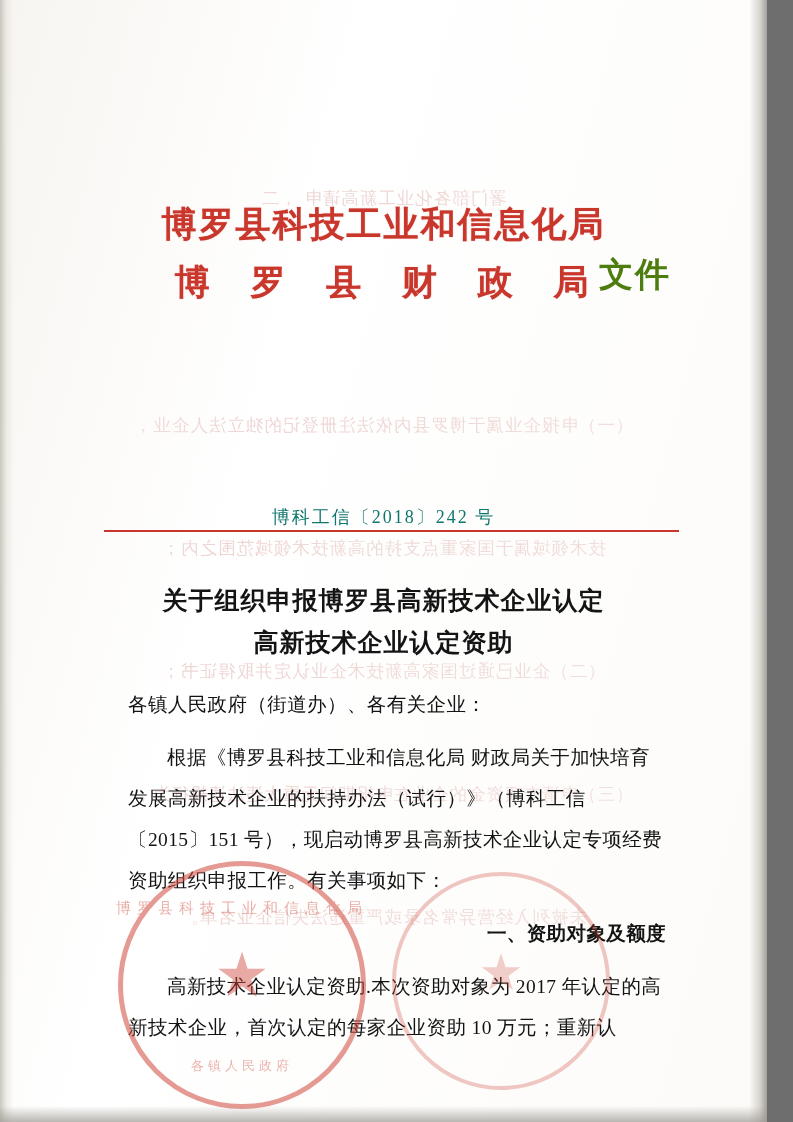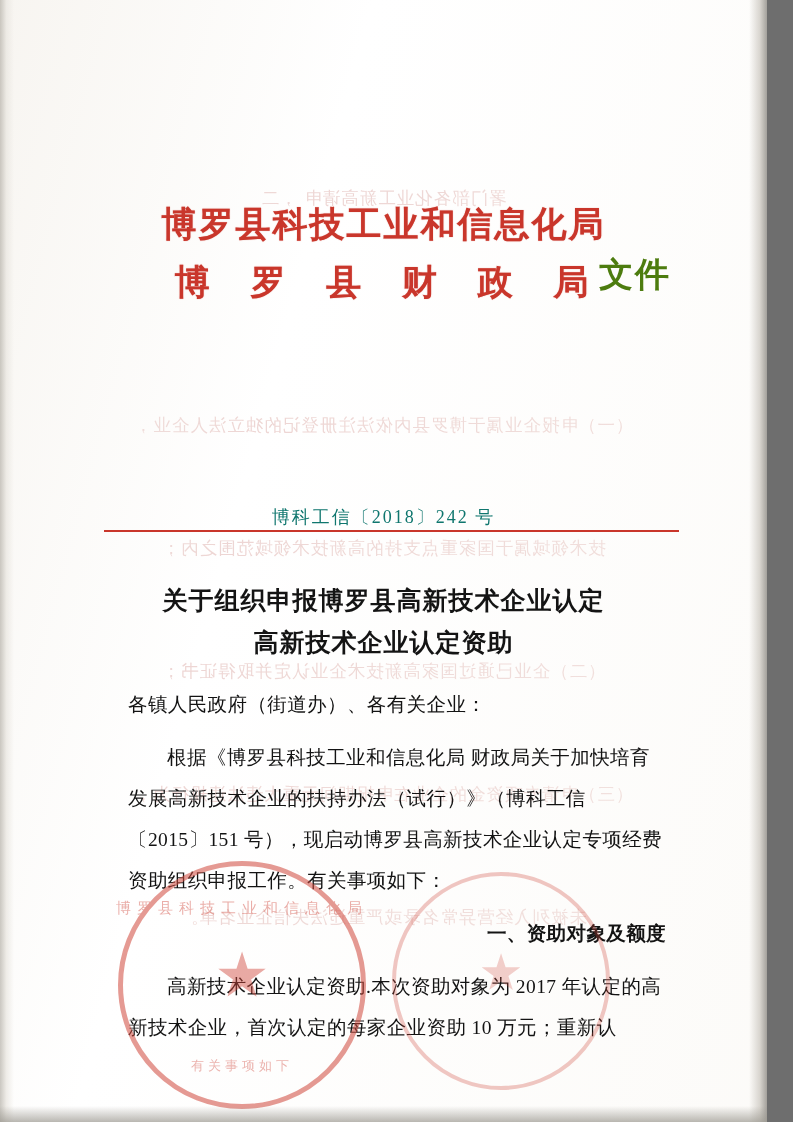--- a/index.html
+++ b/index.html
@@ -242,21 +242,21 @@
   <div class="body">
     <p>各镇人民政府（街道办）、各有关企业：</p>
     <p class="indent">根据《博罗县科技工业和信息化局 财政局关于加快培育发展高新技术企业的扶持办法（试行）》（博科工信〔2015〕151 号），现启动博罗县高新技术企业认定专项经费资助组织申报工作。有关事项如下：</p>
     <p class="section-head">一、资助对象及额度</p>
     <p class="indent">高新技术企业认定资助.本次资助对象为 2017 年认定的高新技术企业，首次认定的每家企业资助 10 万元；重新认</p>
   </div>
 
   <div class="seal">
     <div class="seal-text-top">博罗县科技工业和信息化局</div>
     <div class="seal-star">★</div>
-    <div class="seal-text-bottom">有关事项如下</div>
+    <div class="seal-text-bottom">各镇人民政府</div>
   </div>
   <div class="seal2">
     <div class="seal-star">★</div>
   </div>
 
   <div class="edge-left"></div>
   <div class="edge-right"></div>
   <div class="edge-bottom"></div>
 </div>
 

